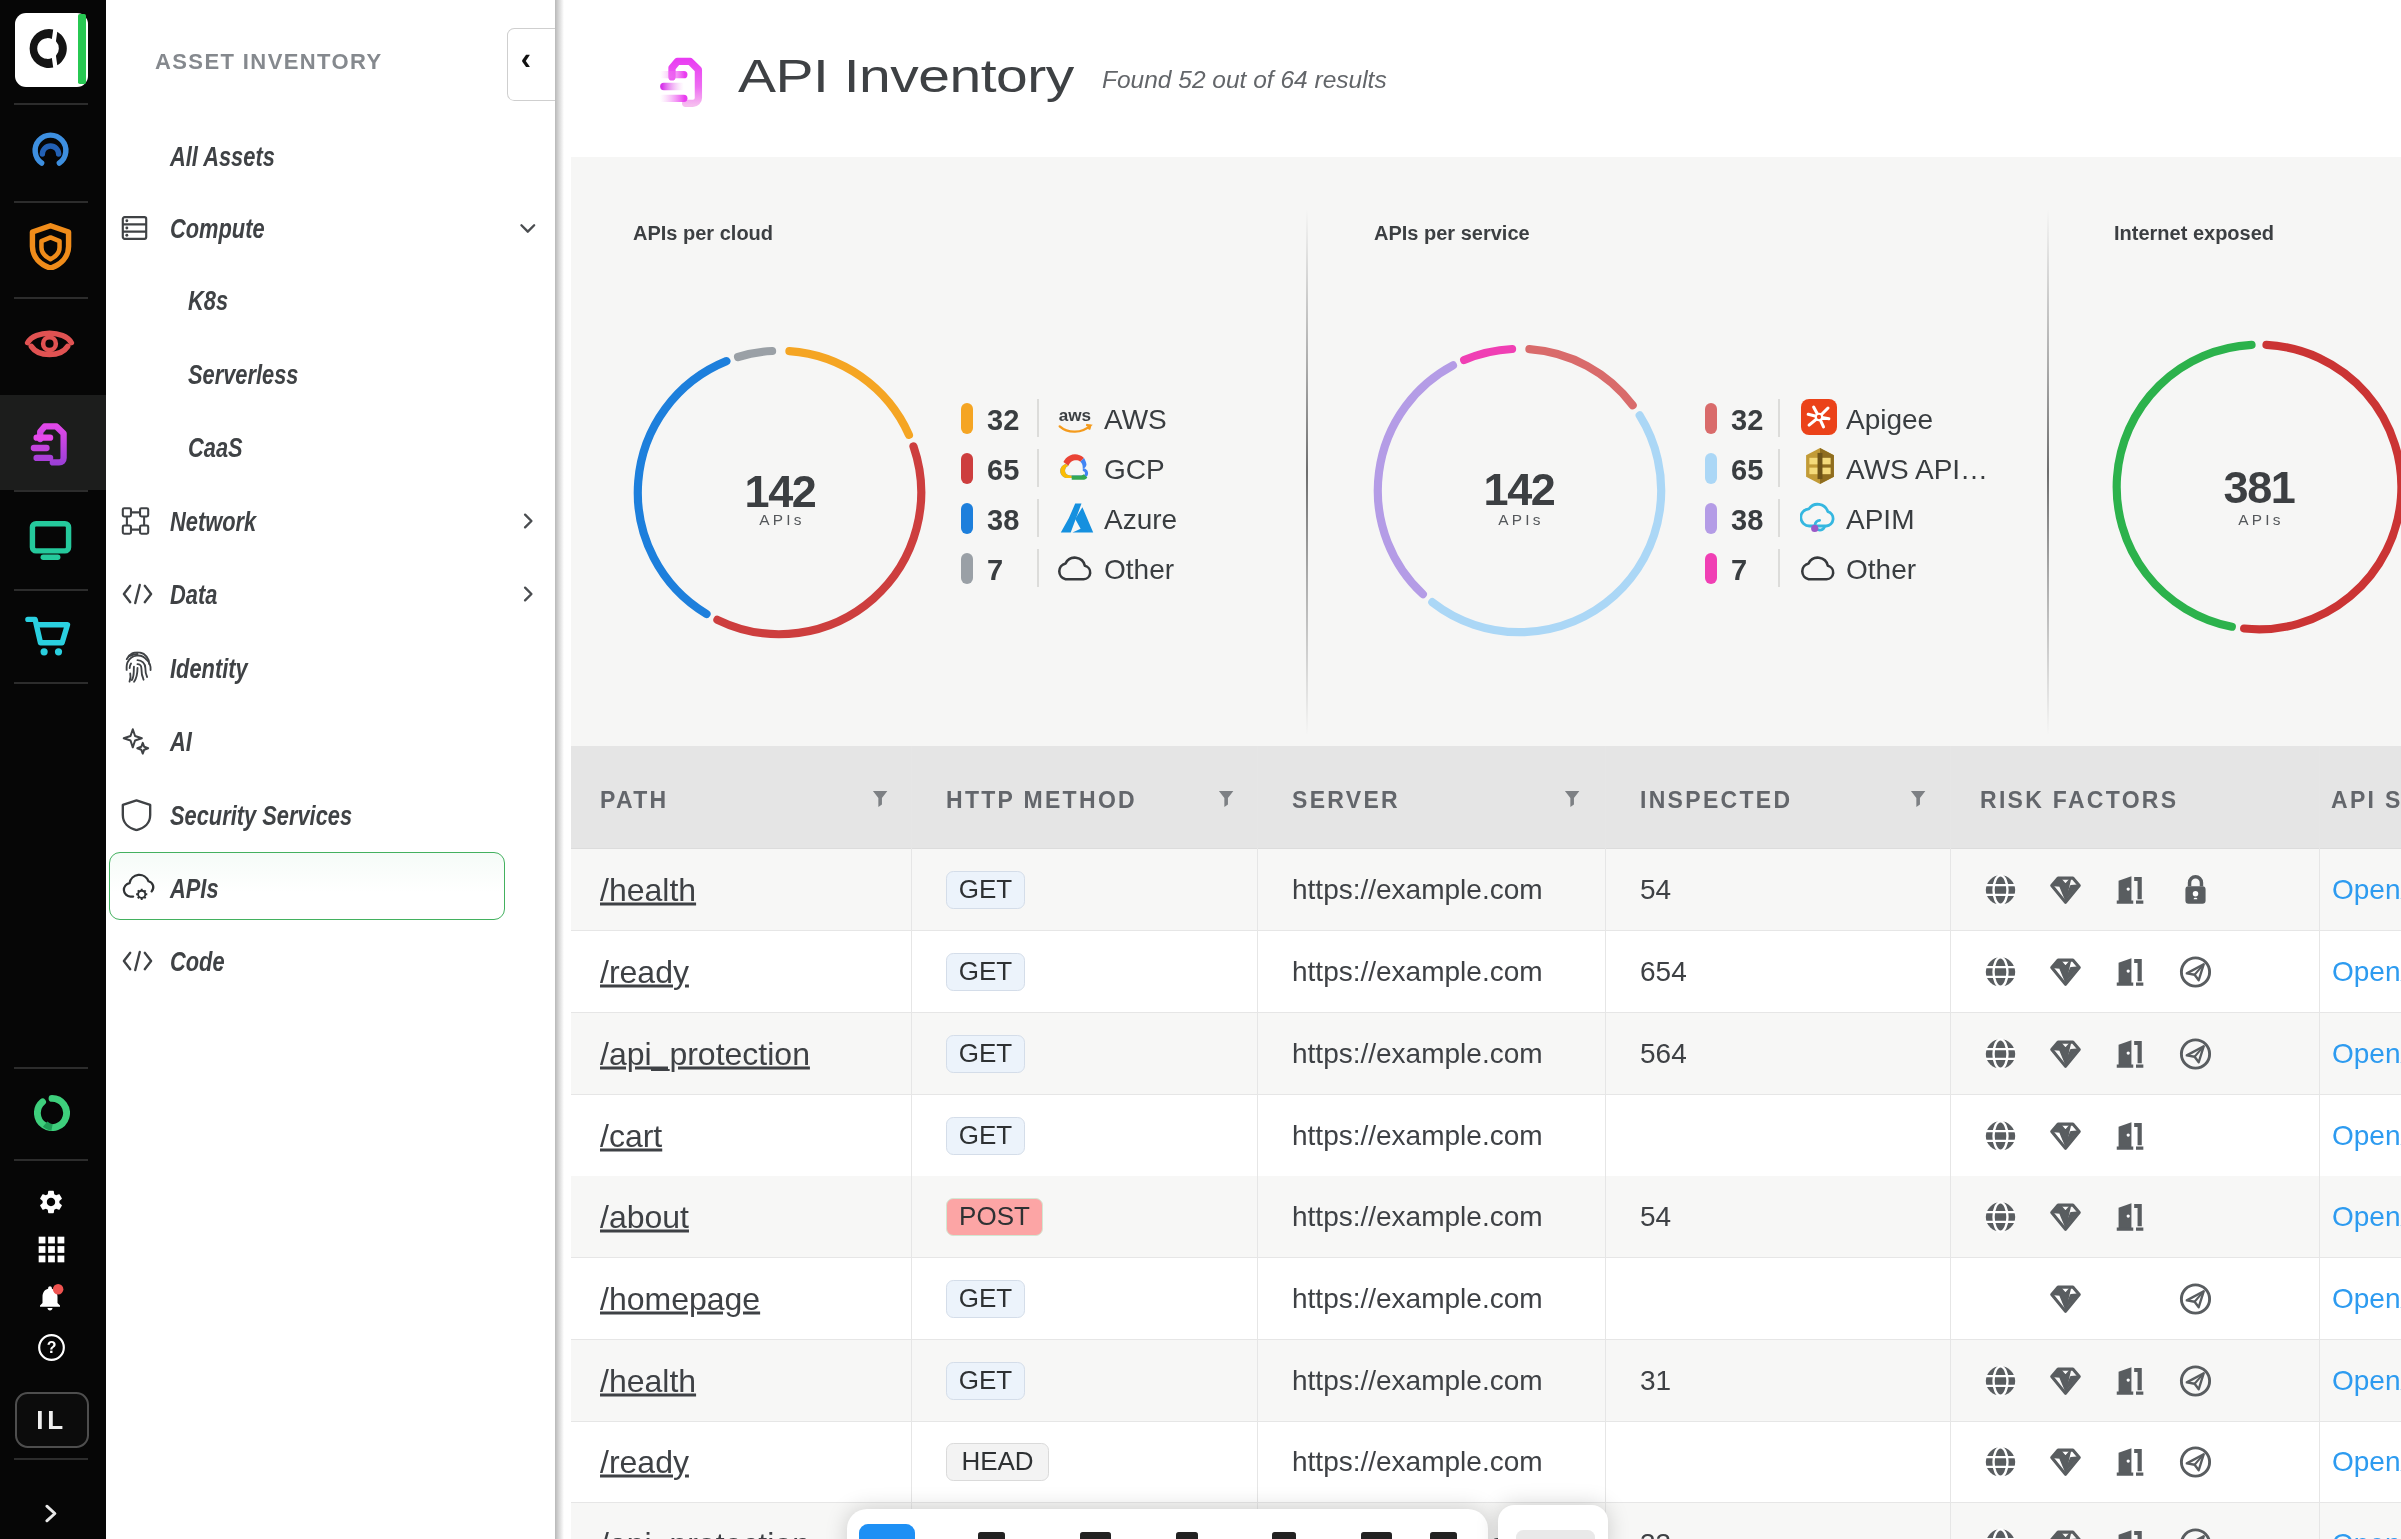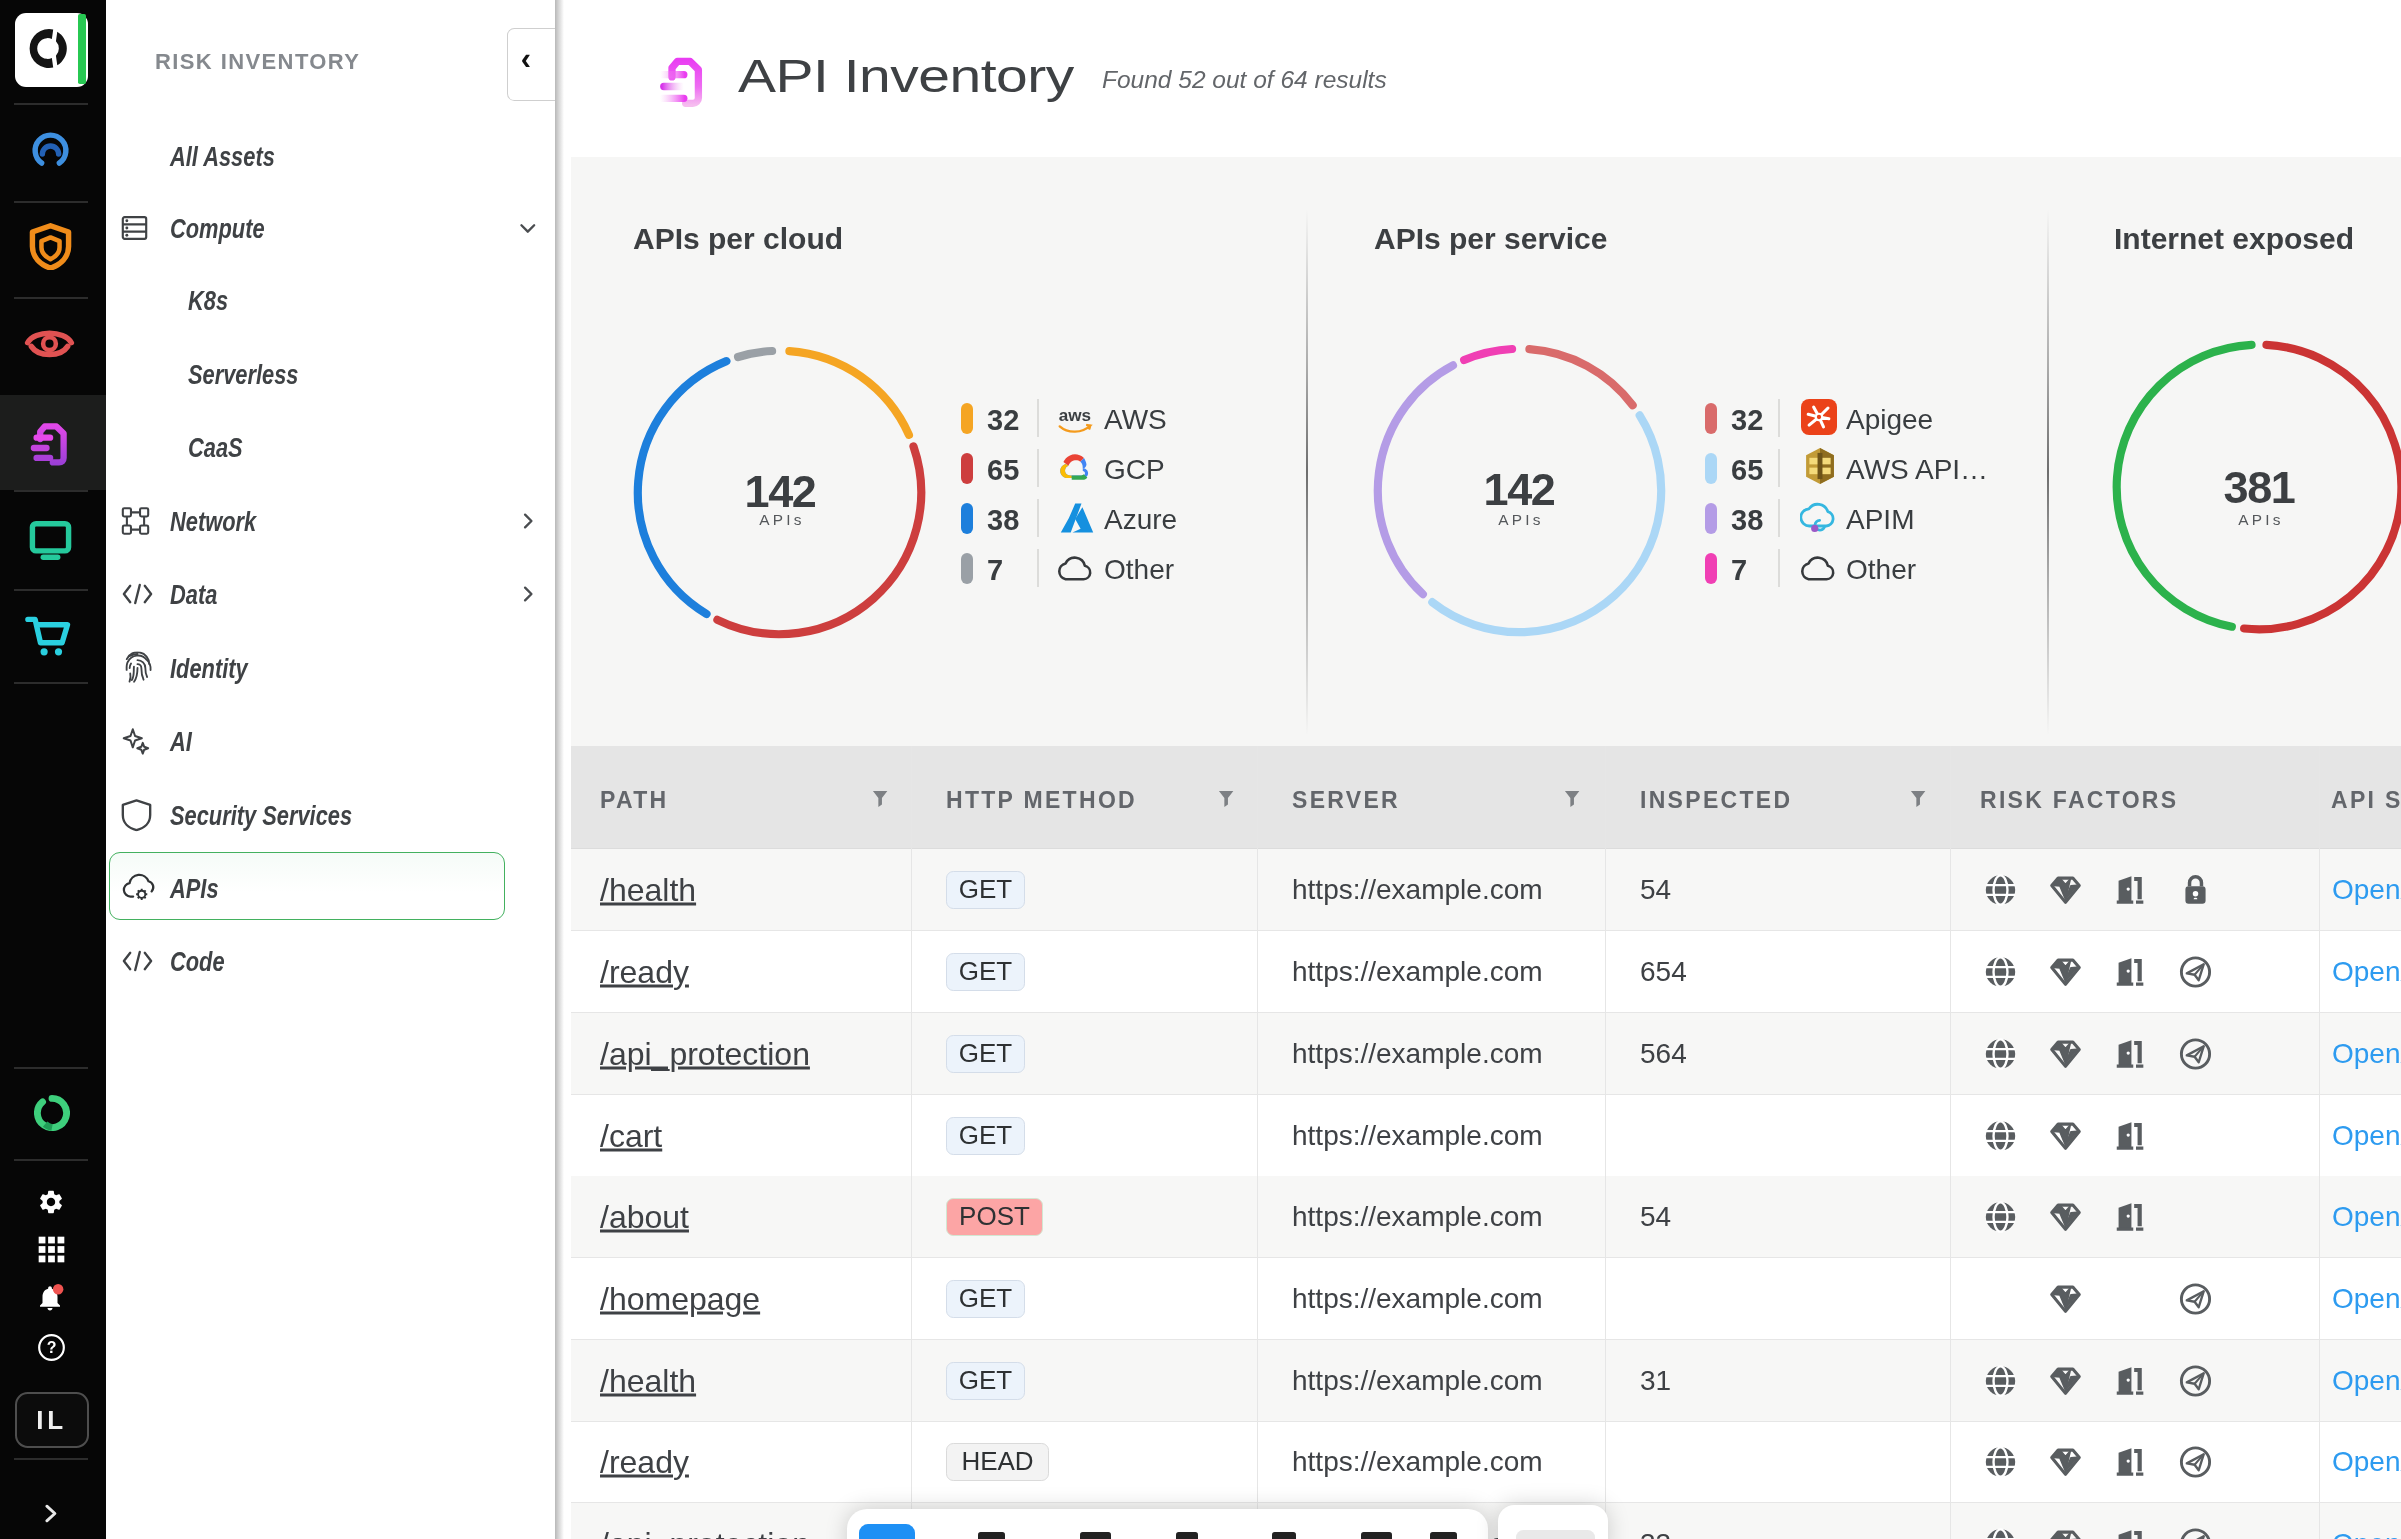--- a/index.html
+++ b/index.html
@@ -33,21 +33,21 @@
 #apiSel { position:absolute; left:2.7px; top:852px; width:396px; height:68px;
   border:1.8px solid #43b15f; border-radius:11px;
   background:linear-gradient(180deg, rgba(242,250,245,0.75), rgba(255,255,255,0) 60%); }
 
 
 #main { position:absolute; left:555px; top:0; width:1846px; height:1539px; background:#f6f6f5;margin-left:16px; }
 #mainHeader { position:absolute; left:0; top:0; width:1846px; height:157px; background:#fff; }
 #pageTitle { position:absolute; left:167px; top:49px; font-size:57px; font-weight:400; color:#3e4144; transform:scaleY(0.82); transform-origin:left top; letter-spacing:-0.5px; }
 #pageSub { position:absolute; left:531px; top:66px; font-size:24.5px; font-style:italic; color:#63666a; }
 
-.chartTitle { position:absolute; top:222px; font-size:30px; font-weight:700; color:#3c3f42; }
+.chartTitle { position:absolute; top:222px; font-size:20px; font-weight:700; color:#3c3f42; }
 .vdiv { position:absolute; top:209px; width:1.8px; height:526px;
   background:linear-gradient(180deg, rgba(130,130,130,0), rgba(110,110,110,0.55) 30%, #6e6e6e 50%, rgba(110,110,110,0.55) 70%, rgba(130,130,130,0)); }
 .donutNum { position:absolute; transform:translateX(-50%); font-size:45px; font-weight:700; color:#3c3f42; letter-spacing:-1.4px; }
 .donutLbl { position:absolute; transform:translateX(-50%); font-size:15.4px; font-weight:400;
   letter-spacing:3.2px; color:#55585b; }
 .lgRow { position:absolute; height:49px; }
 .lgChip { position:absolute; top:9px; width:11.8px; height:31px; border-radius:6.4px; }
 .lgNum { position:absolute; top:10px; font-size:29px; font-weight:700; color:#393d40; }
 .lgSep { position:absolute; top:5.4px; width:1.8px; height:38px; background:#dcdcda; }
 .lgIco { position:absolute; top:6.4px; width:36px; height:36px; }
@@ -178,21 +178,21 @@
     <svg class="railIco" style="left:37px;top:1333px" width="29" height="29" viewBox="0 0 40 40">
       <circle cx="20" cy="20" r="17" fill="none" stroke="#fff" stroke-width="3"></circle>
       <text x="20" y="28" text-anchor="middle" font-size="22" font-weight="bold" fill="#fff" font-family="Liberation Sans">?</text>
     </svg>
     <div class="abs" style="left:14.5px;top:1392px;width:74px;height:56px;border:2.7px solid #4e4e4e;border-radius:12.7px;color:#f0f0f0;font-size:26px;font-weight:700;letter-spacing:3.6px;display:flex;align-items:center;justify-content:center;background:#0c0c0c;">IL</div>
     <svg class="railIco" style="left:41px;top:1503px" width="19" height="21" viewBox="0 0 26 28">
       <path d="M8 4 L19 14 L8 24" fill="none" stroke="#e8e8e8" stroke-width="4" stroke-linecap="round" stroke-linejoin="round"></path>
     </svg>
   </div>
   <div id="sidebar">
-    <div id="sbTitle">RISK INVENTORY</div>
+    <div id="sbTitle">ASSET INVENTORY</div>
     <div id="apiSel"></div>
     <div class="nav" style="top:119px">
         <div class="txt" style="left:64px">All Assets</div>
       </div>
     <div class="nav" style="top:191px">
       <svg class="ico" width="27" height="27" viewBox="0 0 30 30">
           <g fill="none" stroke="#3f4245" stroke-width="2.4">
         <rect x="2" y="3" width="26" height="24" rx="2"></rect>
             <line x1="2" y1="11" x2="28" y2="11"></line>
             <line x1="2" y1="19" x2="28" y2="19"></line>

